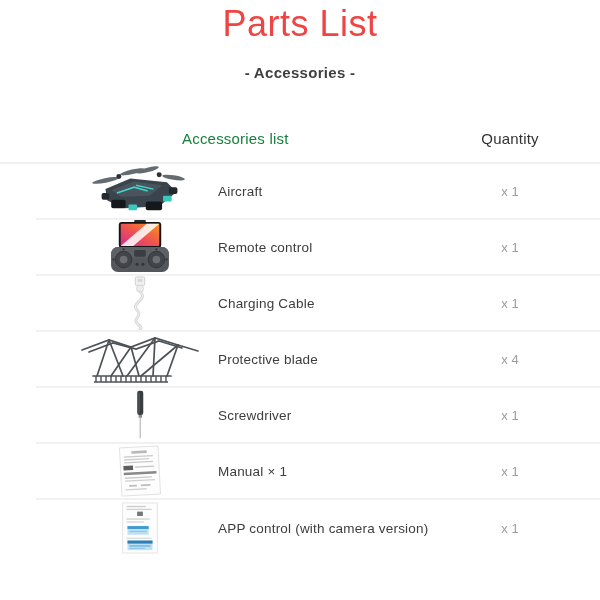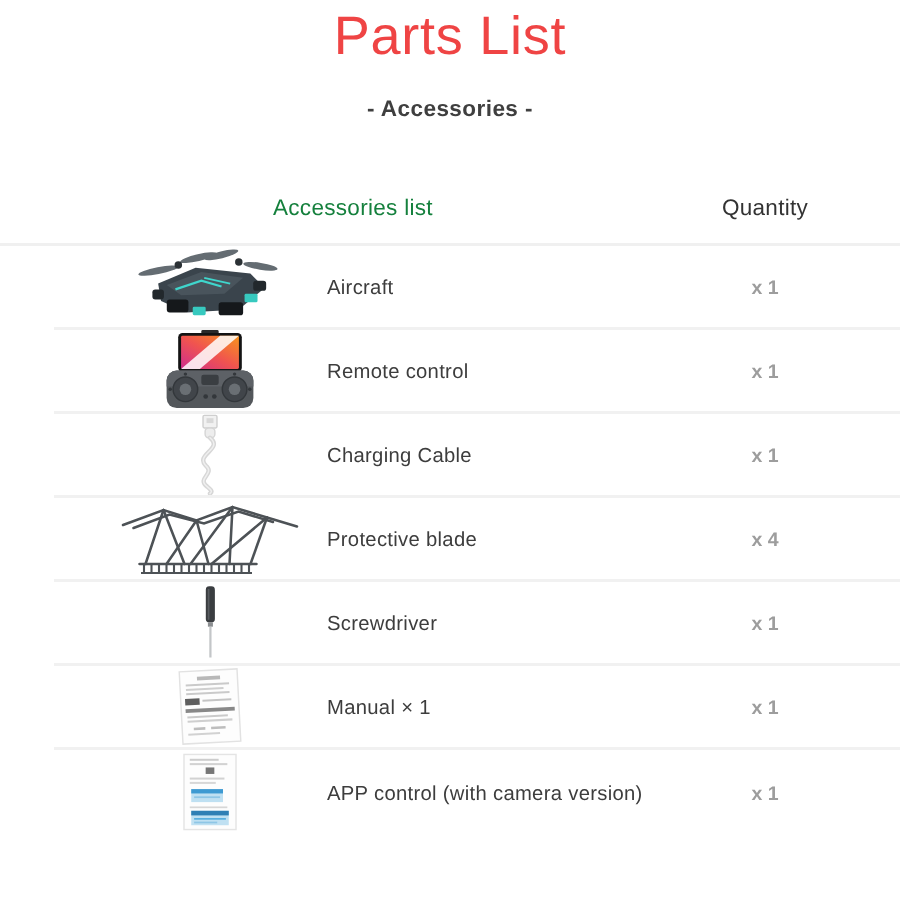--- a/index.html
+++ b/index.html
@@ -17,21 +17,21 @@
            margin-top:32px; border-bottom:2px solid #f0f0f0; }
   .thead .h-item { font-size:15px; color:#15803d; letter-spacing:0.2px; }
   .thead .h-qty  { font-size:15px; color:#333; text-align:center; letter-spacing:0.2px; }
 
   .row { display:grid; grid-template-columns:157px 1fr 150px;
          padding:0 15px 0 25px; height:56px; align-items:center;
          border-bottom:2px solid #f1f1f1;margin-left:36px; }
   .row:last-child { border-bottom:none; }
   .icon-cell { display:flex; justify-content:center; align-items:center; height:100%; overflow:visible; }
   .label { font-size:13.5px; color:#3d3d3d; letter-spacing:0.2px; }
-  .qty   { font-size:13px; color:#9d9d9d; text-align:center;font-weight:bold; }
+  .qty   { font-size:13px; color:#9d9d9d; text-align:center; }
   svg { display:block; }
 </style>
 </head>
 <body>
 
 <div class="page">
 
   <div class="title">Parts List</div>
   <div class="subtitle">- Accessories -</div>
 

